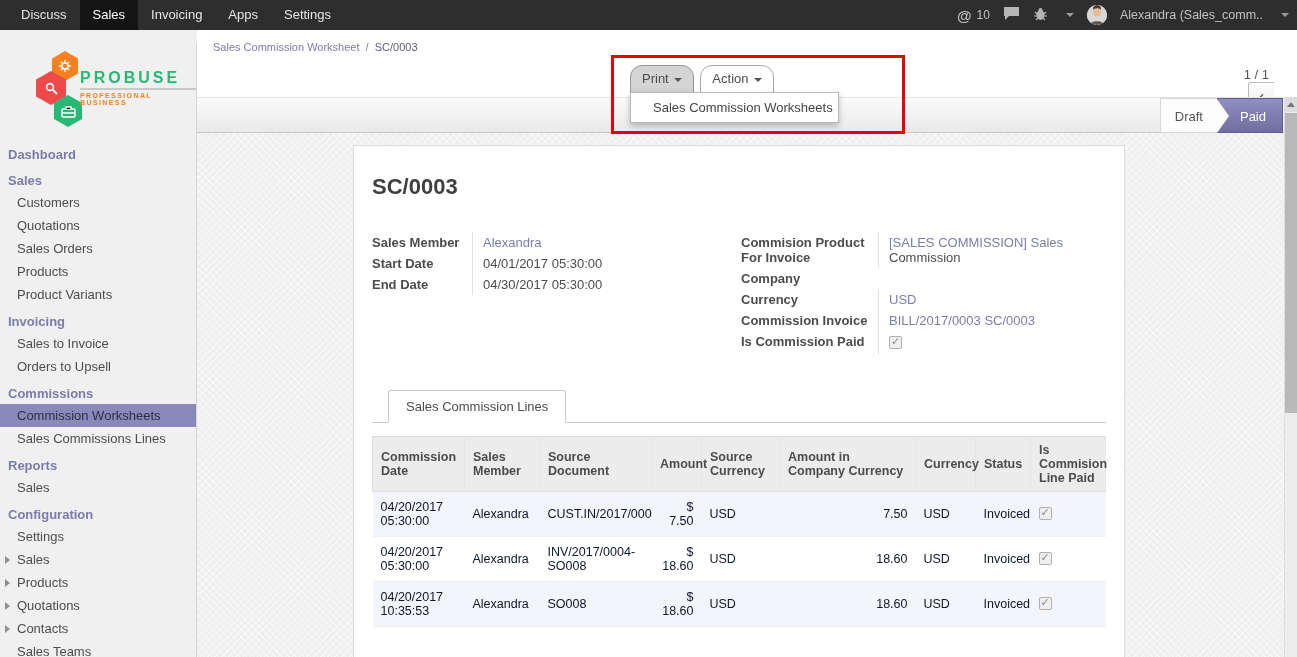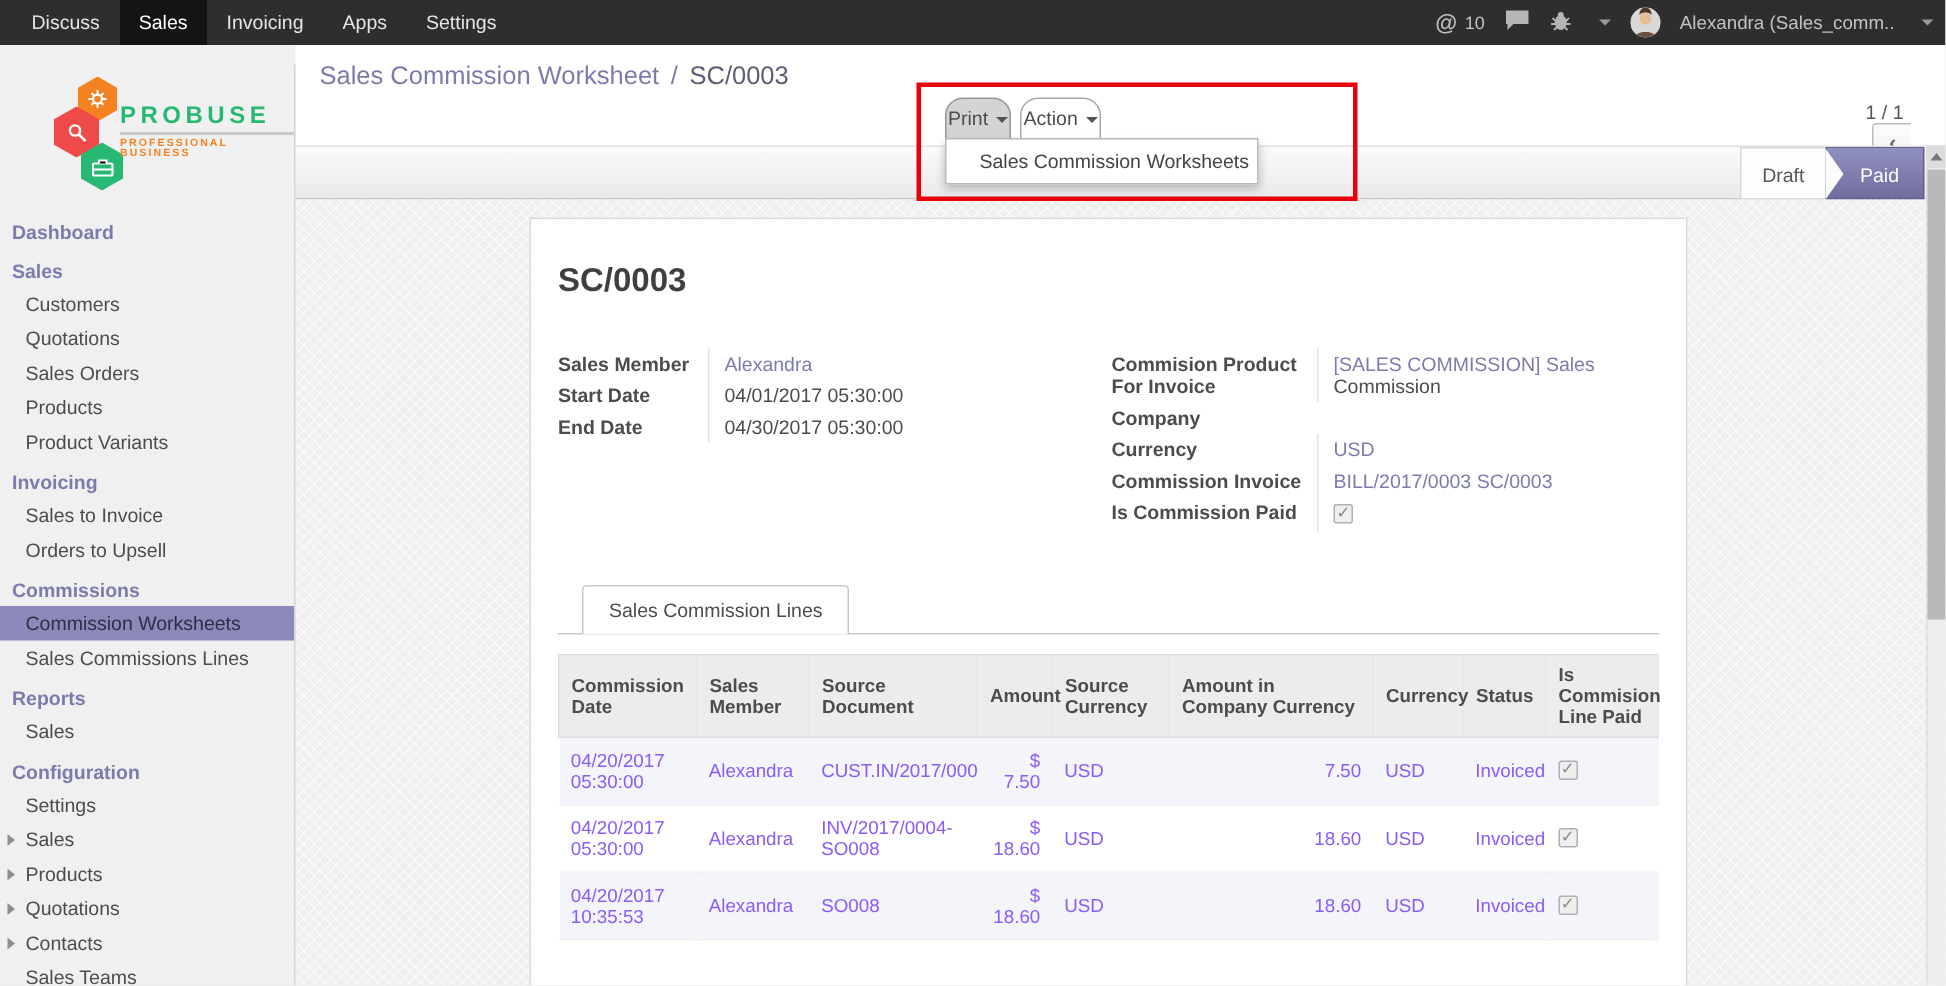--- a/index.html
+++ b/index.html
@@ -33,26 +33,26 @@
   .logo-title { color:#27b873; font-weight:bold; font-size:16px; letter-spacing:3px; border-bottom:2px solid #c9c9c9; padding-bottom:1px; }
   .logo-sub { color:#f58220; font-size:7px; letter-spacing:1.4px; font-weight:bold; margin-top:2px; }
   .nav-header { color:#7c7bad; font-weight:bold; padding:3px 8px; margin-top:5px; cursor:pointer; }
   .nav-item { color:#4c4c4c; padding:4px 8px 4px 17px; cursor:pointer; position:relative; }
   .nav-item.active { background:#8a89ba; color:#2e2e48; }
   .nav-item .tri { position:absolute; left:5px; top:8px; width:0; height:0; border-top:4px solid transparent; border-bottom:4px solid transparent; border-left:5px solid #8f8f8f; }
 
   
   #main { position:absolute; left:197px; top:30px; width:1100px; height:627px; }
   #control-panel { position:absolute; left:0; top:0; right:0; height:67px; background:#fff; }
-  #breadcrumb { position:absolute; left:16px; top:11px; font-size:17px; }
+  #breadcrumb { position:absolute; left:16px; top:11px; font-size:11px; }
   #breadcrumb .bc-link { color:#7c7bad; cursor:pointer; }
   #breadcrumb .bc-sep { color:#7c7bad; padding:0 3px; }
   #breadcrumb .bc-current { color:#5c5c75; }
   #buttons { position:absolute; left:433px; top:35px; white-space:nowrap; }
-  .btn { display:inline-block; height:41px; line-height:25px; padding:0 1px; border:1px solid #a8a8a8; background:#fff; color:#4c4c4c; font-size:13px; border-radius:12px; cursor:pointer; }
+  .btn { display:inline-block; height:41px; line-height:25px; padding:0 11px; border:1px solid #a8a8a8; background:#fff; color:#4c4c4c; font-size:13px; border-radius:12px; cursor:pointer; }
   .btn.pressed { background:#d4d4d4; border-color:#969696; }
   .btn + .btn { margin-left:3px; }
   .btn .caret-down { border-top-color:#555; }
   #pager { position:absolute; right:18px; top:37px; display:flex; align-items:center;flex-direction:column; }
   #pager .pager-value { margin-right:10px; color:#555; }
   .pager-btn { width:26px; height:27px; border:1px solid #bbb; background:linear-gradient(#fdfdfd,#f0f0f0); color:#666; font-size:15px; font-weight:bold; text-align:center; line-height:25px; cursor:pointer; }
   .pager-btn.prev { border-radius:3px 0 0 3px; border-right:none; }
   .pager-btn.next { border-radius:0 3px 3px 0; }
 
   
@@ -82,21 +82,21 @@
   .block { display:block; }
   .o-checkbox { width:13px; height:13px; border:1px solid #b0b0b0; background:#efefef; border-radius:2px; position:relative; display:inline-block; margin-top:2px; }
   .o-checkbox.checked::after { content:"\2713"; position:absolute; top:-2px; left:1px; font-size:11px; color:#8a8a8a; }
 
   
   #notebook { margin-top:34px; }
   .tab-bar { border-bottom:1px solid #c8c8c8; }
   .tab { display:inline-block; margin-left:16px; padding:8px 17px; border:1px solid #c8c8c8; border-bottom:1px solid #fff; border-radius:3px 3px 0 0; background:#fff; position:relative; top:1px; color:#4c4c4c; cursor:pointer; }
   #lines-table { width:100%; border-collapse:collapse; table-layout:fixed; margin-top:13px; font-size:12.5px; }
   #lines-table th { background:#ececec; border:1px solid #dcdcdc; border-right:1px solid #e6e6e6; font-weight:bold; color:#4c4c4c; text-align:left; padding:6px 8px; vertical-align:middle; }
-  #lines-table td { padding:8px; color:#8b5cf6; vertical-align:middle; border-bottom:1px solid #f0f0f0; overflow:hidden; }
+  #lines-table td { padding:8px; color:#0f172a; vertical-align:middle; border-bottom:1px solid #f0f0f0; overflow:hidden; }
   #lines-table tr.odd td { background:#f4f4fb; }
   .num { text-align:right; }
 
   
   #print-dropdown { position:absolute; left:630px; top:92px; width:209px; height:31px; background:#fff; border:1px solid #b9b9b9; box-shadow:0 3px 6px rgba(0,0,0,.25); z-index:50; line-height:29px; padding-left:22px; color:#444; cursor:pointer; }
   #annotation-box { position:absolute; left:611px; top:55px; width:294px; height:79px; border:3px solid #e8000a; z-index:60; pointer-events:none; }
 
   
   #scrollbar { position:absolute; right:0; top:97px; width:13px; height:560px; background:#ededed; border-left:1px solid #dedede; z-index:45; }
   .sb-btn { height:15px; background:#dcdcdc; display:flex; align-items:center; justify-content:center; cursor:pointer; }

